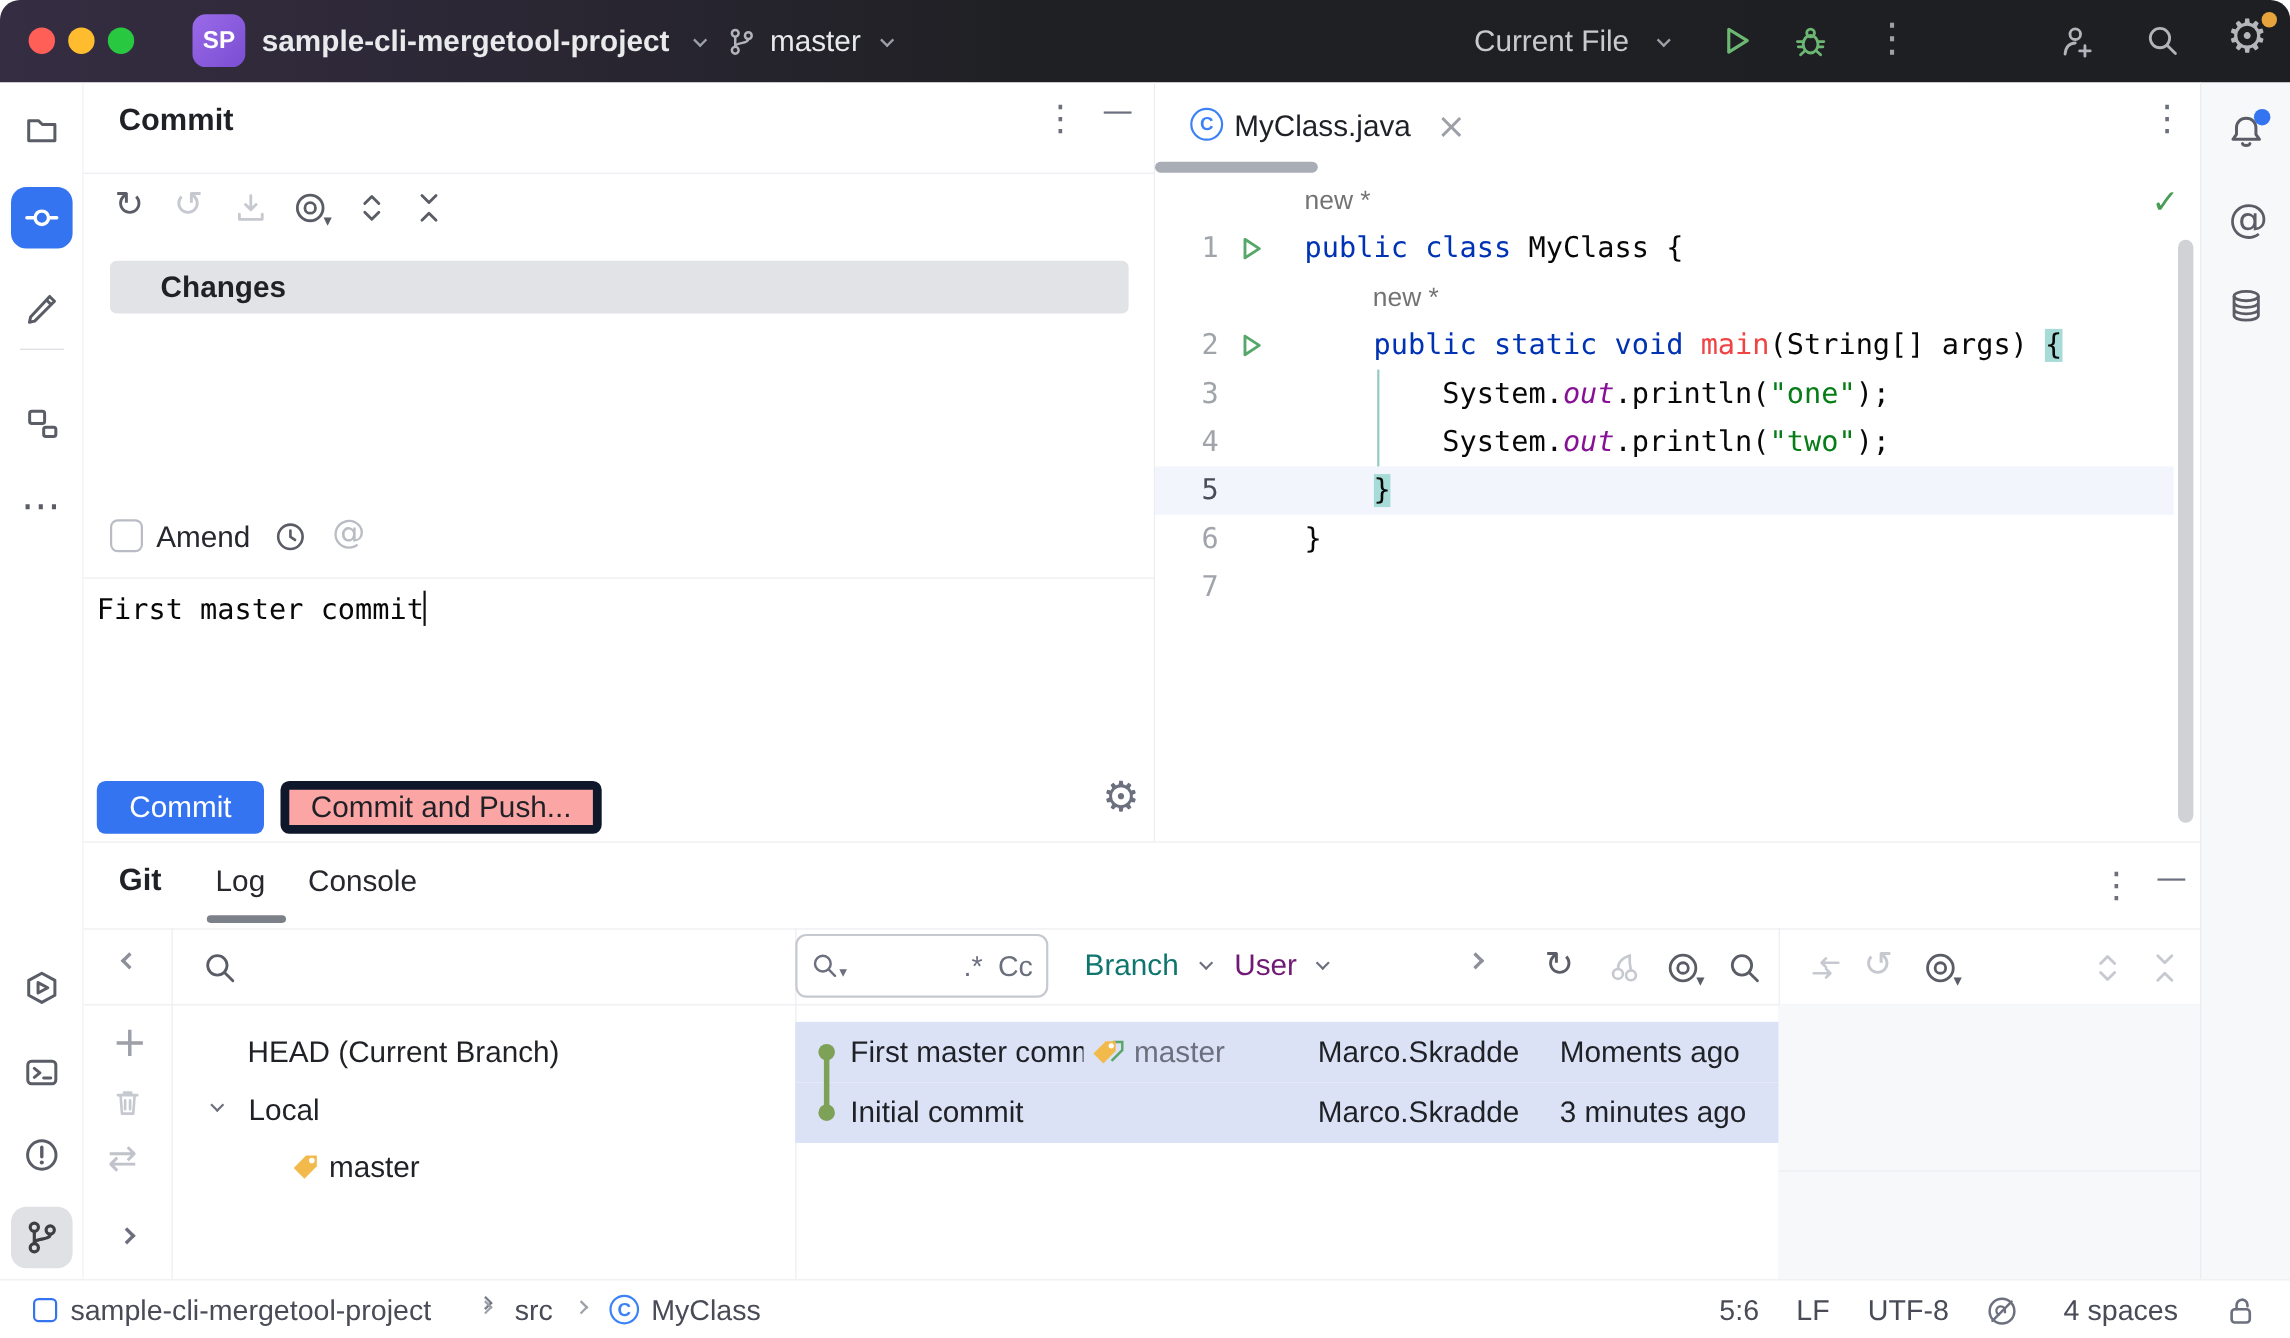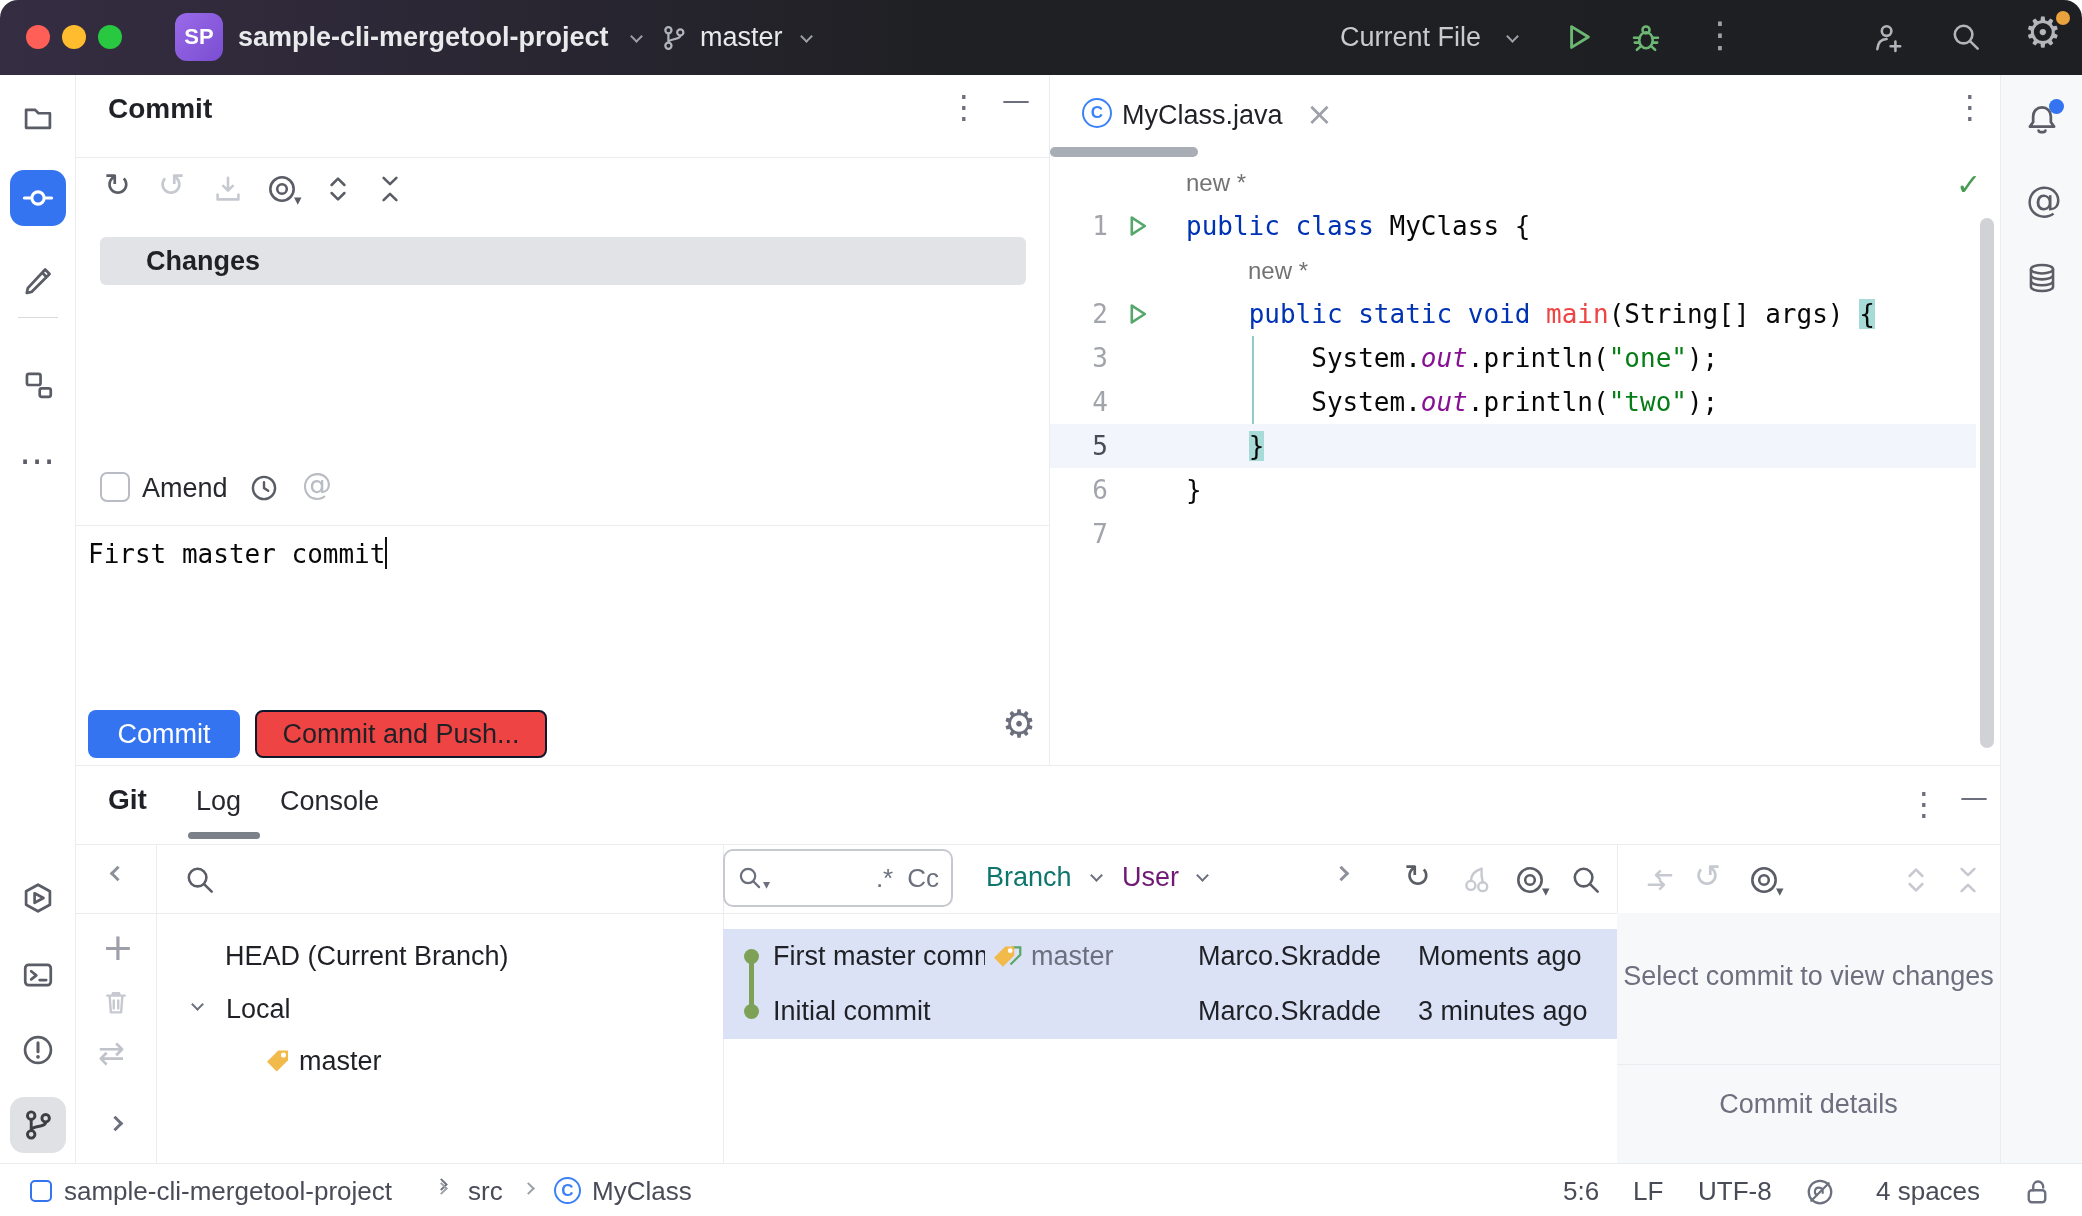--- a/index.html
+++ b/index.html
@@ -40,21 +40,21 @@
   .vdiv { position:absolute; width:1px; background:#ebecf0; }
   .paneltitle { font-size:28px; font-weight:700; color:#1f2126; }
   .glyphbtn { position:absolute; color:#6c707e; font-size:32px; line-height:1; }
   .changesbar { position:absolute; left:24px; top:162px; width:926px; height:48px; background:#e1e3e7; border-radius:6px;
     font-weight:700; line-height:48px; padding-left:46px; color:#1f2126; }
   .checkbox { position:absolute; width:30px; height:30px; border:2px solid #b9bcc4; border-radius:7px; background:#fff; }
   .msgtext { position:absolute; font-family:"DejaVu Sans Mono",monospace; font-size:26px; color:#080808; white-space:pre; }
   .caretbar { display:inline-block; width:2px; height:32px; background:#111; vertical-align:-6px; }
   .btn { position:absolute; height:48px; border-radius:8px; font-size:27px; display:flex; align-items:center; justify-content:center; }
   .btn-primary { background:#3574f0; color:#fff; }
-  .btn-secondary { background:#ef4444; color:#1f2126; border:2px solid #0f172a; }
+  .btn-secondary { background:#fca5a5; color:#1f2126; border:8px solid #0f172a; }
 
   
   .editor { position:absolute; left:1050px; top:75px; width:950px; height:690px; background:#fff; }
   .tablabel { font-size:27px; color:#1f2126; }
   .tabthumb { position:absolute; left:0; top:72px; width:148px; height:10px; background:#a9adb6; border-radius:5px; }
   .coderows { position:absolute; left:0; top:85px; width:926px; }
   .crow { position:relative; height:44px; display:flex; align-items:center; }
   .crow.caret-line { background:#f2f6fc; }
   .ln { width:58px; text-align:right; flex:none; color:#a1a4ab; font-size:26px; font-family:"DejaVu Sans Mono",monospace; }
   .crow.caret-line .ln { color:#494b57; }
@@ -408,23 +408,21 @@
         </div>
         <div class="grow sel">
           <span class="gdot"></span>
           <span class="gmsg">Initial commit</span>
           <span class="gau">Marco.Skradde</span>
           <span class="gdt">3 minutes ago</span>
         </div>
       </div>
 
     <div class="details">
-      <div class="detailtxt" style="position:absolute;left:0;top:48px;width:383px">Select commit to view changes</div>
       <span class="hdiv" style="left:0;top:151px;width:383px"></span>
-      <div class="detailtxt" style="position:absolute;left:0;top:176px;width:383px">Commit details</div>
     </div>
   </div>
 
   <div class="statusbar">
     <span class="modicon"></span>
     <span class="sb" style="left:64px">sample-cli-mergetool-project</span>
     <span class="chv r sm abs" style="left:437px;top:1180px;position:fixed"></span>
     <span class="chv r sm" style="position:absolute;left:437px;top:20px;border-color:#9da0a8"></span>
     <span class="sb" style="left:468px">src</span>
     <span class="chv r sm" style="position:absolute;left:524px;top:20px;border-color:#9da0a8"></span>

